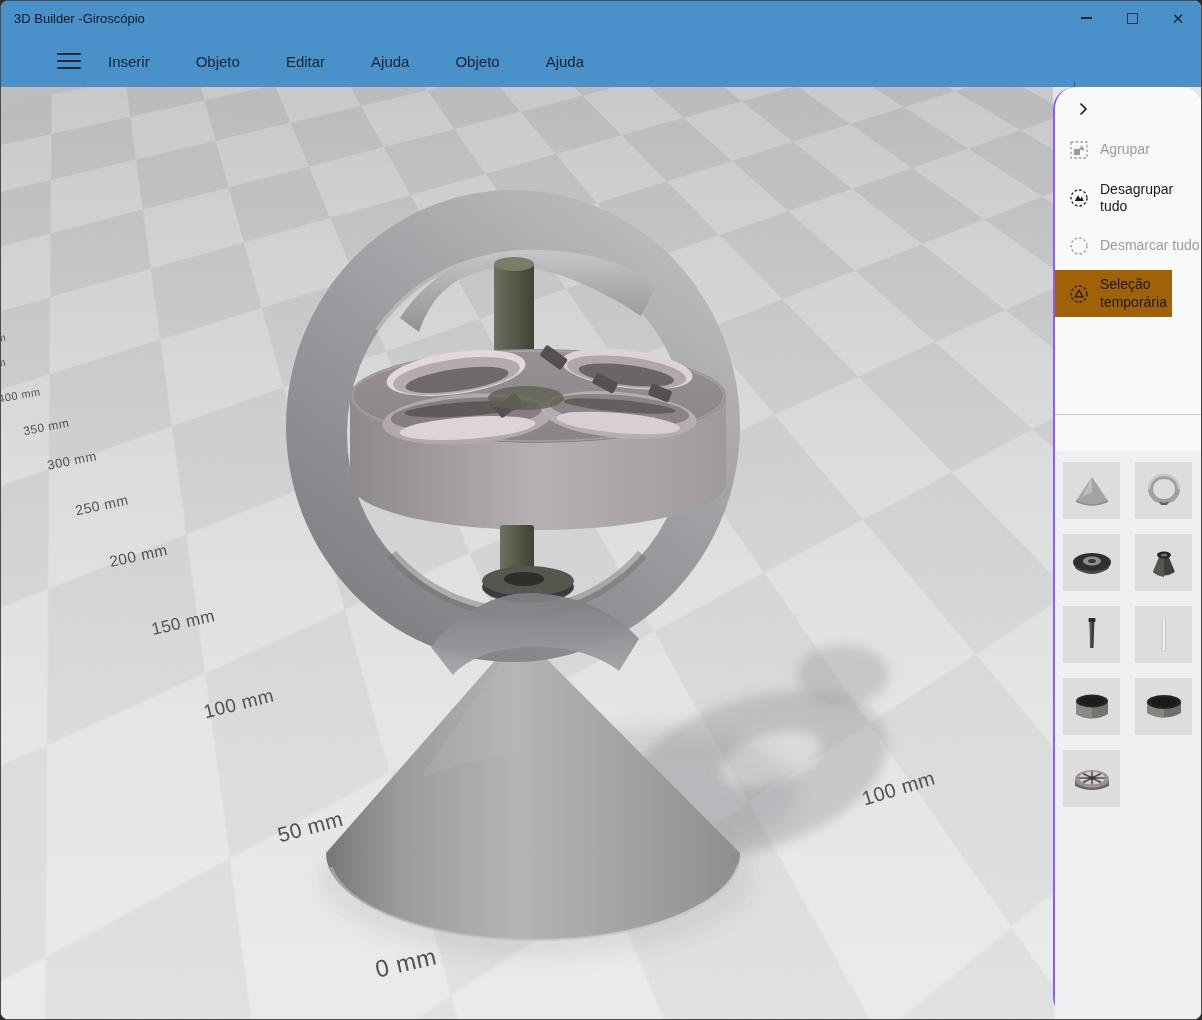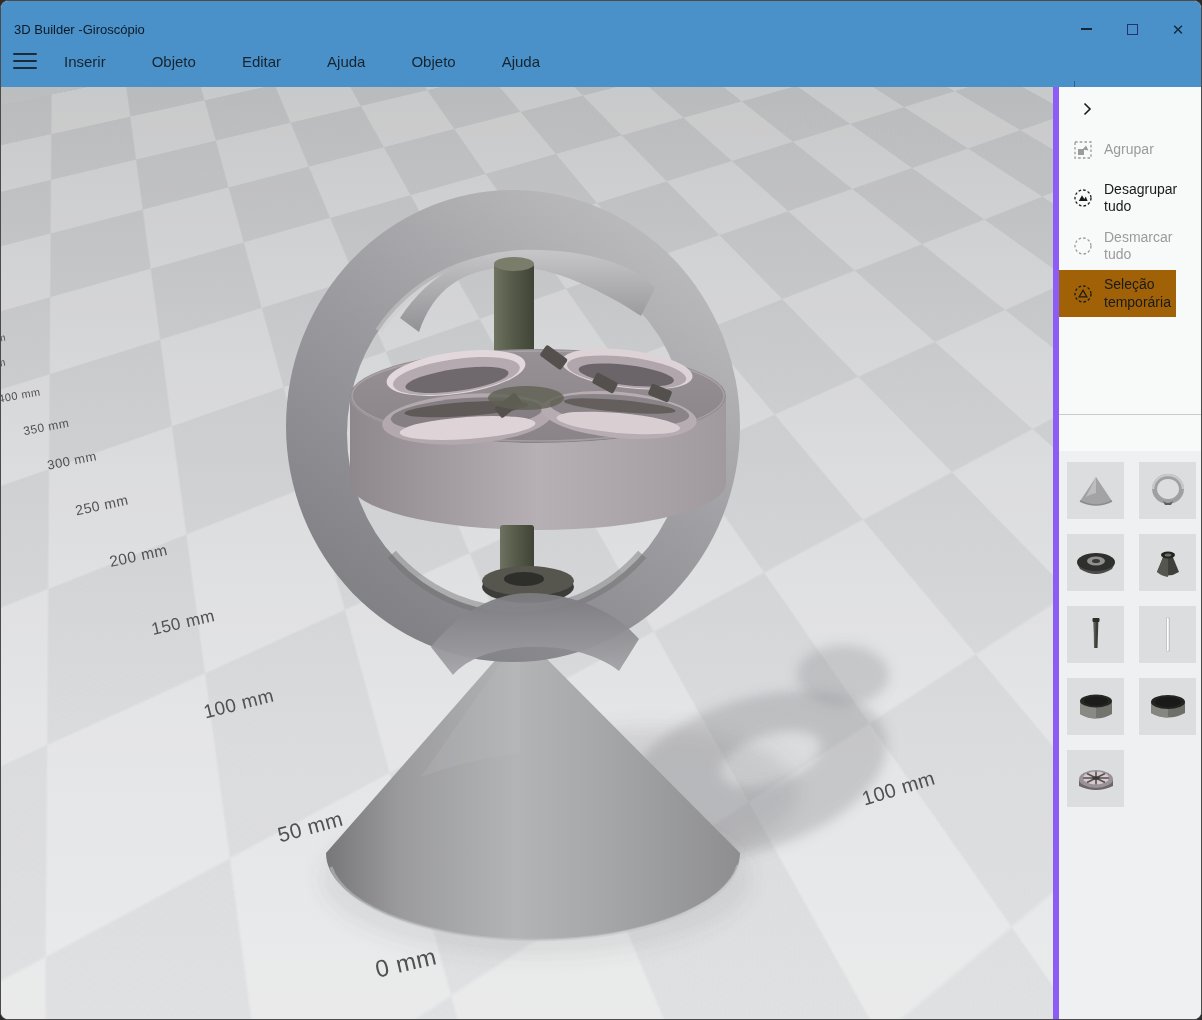--- a/index.html
+++ b/index.html
@@ -1,28 +1,28 @@
 <!DOCTYPE html>
 <html><head>
 <meta charset="utf-8">
 <style>
   html,body{margin:0;padding:0;background:#2b2b2b;}
   *{box-sizing:border-box;}
   .app{position:relative;width:1202px;height:1020px;font-family:"Liberation Sans","DejaVu Sans",sans-serif;
        border-radius:8px;overflow:hidden;border:1px solid #4a4a4a;background:#e4e5e6;}
   
   .header{position:absolute;left:0;top:0;width:100%;height:86px;background:#4a91ca;}
-  .titlebar{position:absolute;left:0;top:11px;width:100%;height:34px;display:flex;align-items:center;}
+  .titlebar{position:absolute;left:0;top:0;width:100%;height:34px;display:flex;align-items:center;}
   .title{margin-left:13px;font-size:13px;color:#0d1a24;}
   .win-controls{position:absolute;right:0;top:0;height:34px;display:flex;}
   .win-btn{width:46px;height:34px;display:flex;align-items:center;justify-content:center;cursor:default;}
   .glyph-min{width:11px;height:2px;background:#15273a;}
   .glyph-max{width:11px;height:11px;border:1.6px solid #27316e;}
   .glyph-close{font-size:15px;color:#15273a;line-height:1;}
-  .menubar{position:absolute;left:0;top:34px;width:100%;height:52px;display:flex;align-items:center;}
+  .menubar{position:absolute;left:0;top:34px;width:100%;height:52px;display:flex;align-items:center;padding-left:44px;}
   .hamburger{width:48px;height:52px;display:flex;flex-direction:column;justify-content:center;gap:4.5px;padding-left:12px;}
   .hamburger i{display:block;width:24px;height:2.4px;background:#1d2b38;border-radius:1px;}
   .menu-items{display:flex;gap:0;}
   .menu-item{padding:0 23px 0 23px;font-size:15px;color:#17242f;height:52px;display:flex;align-items:center;}
   .menu-item:first-child{padding-left:15px;}
   .menu-right{position:absolute;right:12px;top:34px;height:52px;display:flex;align-items:center;gap:14px;}
   .print-btn{display:flex;align-items:center;gap:9px;font-size:14px;color:#13202b;padding:4px 2px;}
   .icon-svg{display:block;}
   .tb-sep{width:1px;height:28px;background:#2f6289;margin:0 8px;}
   .undo-btn,.redo-btn,.save-btn{padding:2px 8px;display:flex;align-items:center;}
@@ -32,21 +32,21 @@
   .checker{position:absolute;left:-65%;top:-8%;width:270%;height:320%;
     background-image:repeating-conic-gradient(rgba(255,255,255,0.30) 0% 25%, rgba(150,152,155,0.10) 25% 50%);
     background-size:118px 118px;
     transform:perspective(820px) rotateX(61deg) rotateZ(-23deg);
     transform-origin:40% 0%;opacity:.6;}
   .labels{position:absolute;inset:0;}
   .ruler-label{position:absolute;color:#505153;white-space:nowrap;letter-spacing:.5px;}
   .model-svg{position:absolute;inset:0;}
   
   .sidepanel{position:absolute;left:1052px;top:86px;width:150px;height:932px;background:#f8f9f9;
-    border-left:6px solid #8b5cf6;}
+    border-left:2px solid #8b5cf6;border-radius:22px;}
   .panel-chevron{position:absolute;left:14px;top:8px;width:28px;height:28px;display:flex;align-items:center;justify-content:center;}
   .tools{position:absolute;left:0;top:39px;width:100%;}
   .tool-row{display:flex;align-items:center;height:48px;padding-left:14px;gap:11px;font-size:14px;color:#1a1a1a;}
   .tool-row.disabled{color:#9b9b9b;}
   .tool-row.selected{background:#a16207;width:117px;height:47px;}
   .tool-label{line-height:1.22;}
   .itens-sep{position:absolute;left:0;top:327px;width:100%;height:1px;background:#c9cbcc;}
   .itens-header{position:absolute;left:0;top:328px;width:100%;height:36px;display:flex;align-items:center;}
   .itens-title{margin-left:11px;font-size:15px;color:#141414;}
   .itens-collapse{position:absolute;right:12px;top:9px;width:18px;height:18px;display:flex;align-items:center;justify-content:center;}

